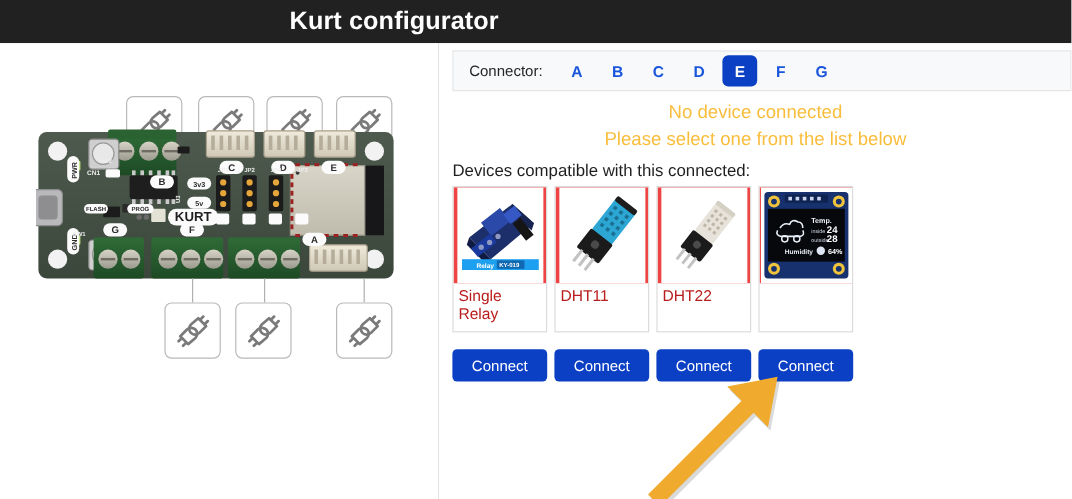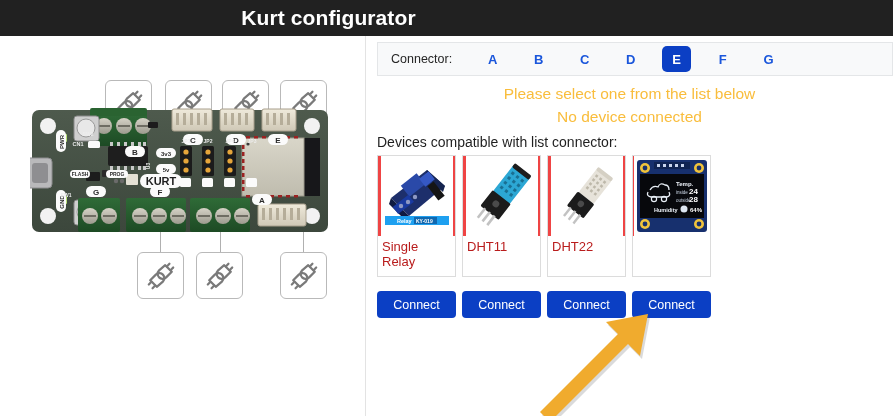--- a/index.html
+++ b/index.html
@@ -34,21 +34,21 @@
   }
   .right-pane {
     position: absolute; left: 366px; top: 36px; width: 527px; height: 380px;
     background: #ffffff;
   }
 
   
   .connector-bar {
     position: absolute; left: 11px; top: 6px; width: 516px; height: 34px;
     background: #f8f9fa; border: 1px solid #e4e6e8;
-    display: flex; align-items: center; padding-left: 13px; gap: 12px;
+    display: flex; align-items: center; padding-left: 13px; gap: 0;
   }
   .connector-label {
     font-size: 12.5px; color: #262626; margin-right: 14px; white-space: nowrap;
   }
   .connector-btn {
     display: inline-flex; align-items: center; justify-content: center;
     width: 29px; height: 26px; margin-right: 5px;
     font-size: 13px; font-weight: 700; color: #1a56db;
     background: transparent; border: none; border-radius: 5px; cursor: pointer;
   }
@@ -449,25 +449,25 @@
       <button class="connector-btn">A</button>
       <button class="connector-btn">B</button>
       <button class="connector-btn">C</button>
       <button class="connector-btn">D</button>
       <button class="connector-btn active">E</button>
       <button class="connector-btn">F</button>
       <button class="connector-btn">G</button>
     </div>
 
     <div class="status-wrap">
+      <div class="status-line">No device connected</div>
       <div class="status-line second">Please select one from the list below</div>
-      <div class="status-line">No device connected</div>
-    </div>
-
-    <div class="section-title">Devices compatible with list connector:</div>
+    </div>
+
+    <div class="section-title">Devices compatible with this connected:</div>
 
     <div class="cards">
 
       <div class="card">
         <div class="card-body">
           <div class="card-img">
             <svg width="72" height="80" viewBox="0 0 72 80">
               <rect x="0" y="0" width="72" height="80" fill="#ffffff"></rect>
               <g transform="translate(6,8)">
                 <polygon points="4,34 40,6 58,22 22,52" fill="#1d2f6b"></polygon>

